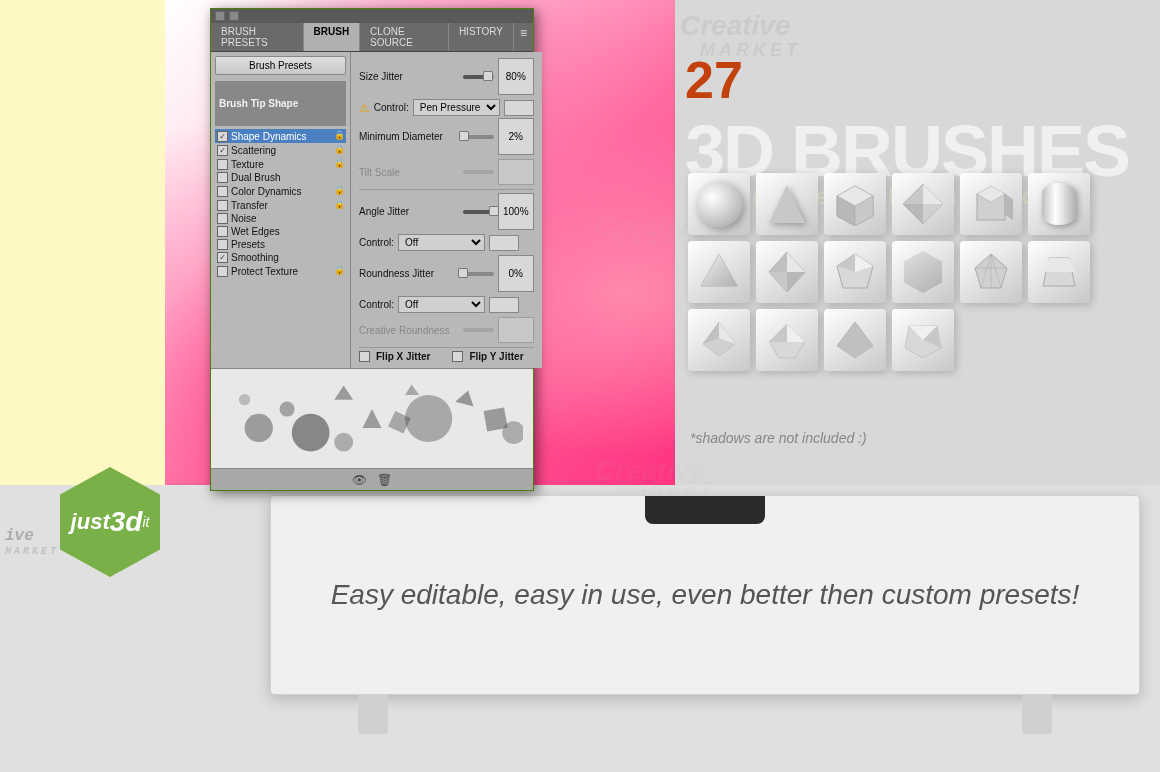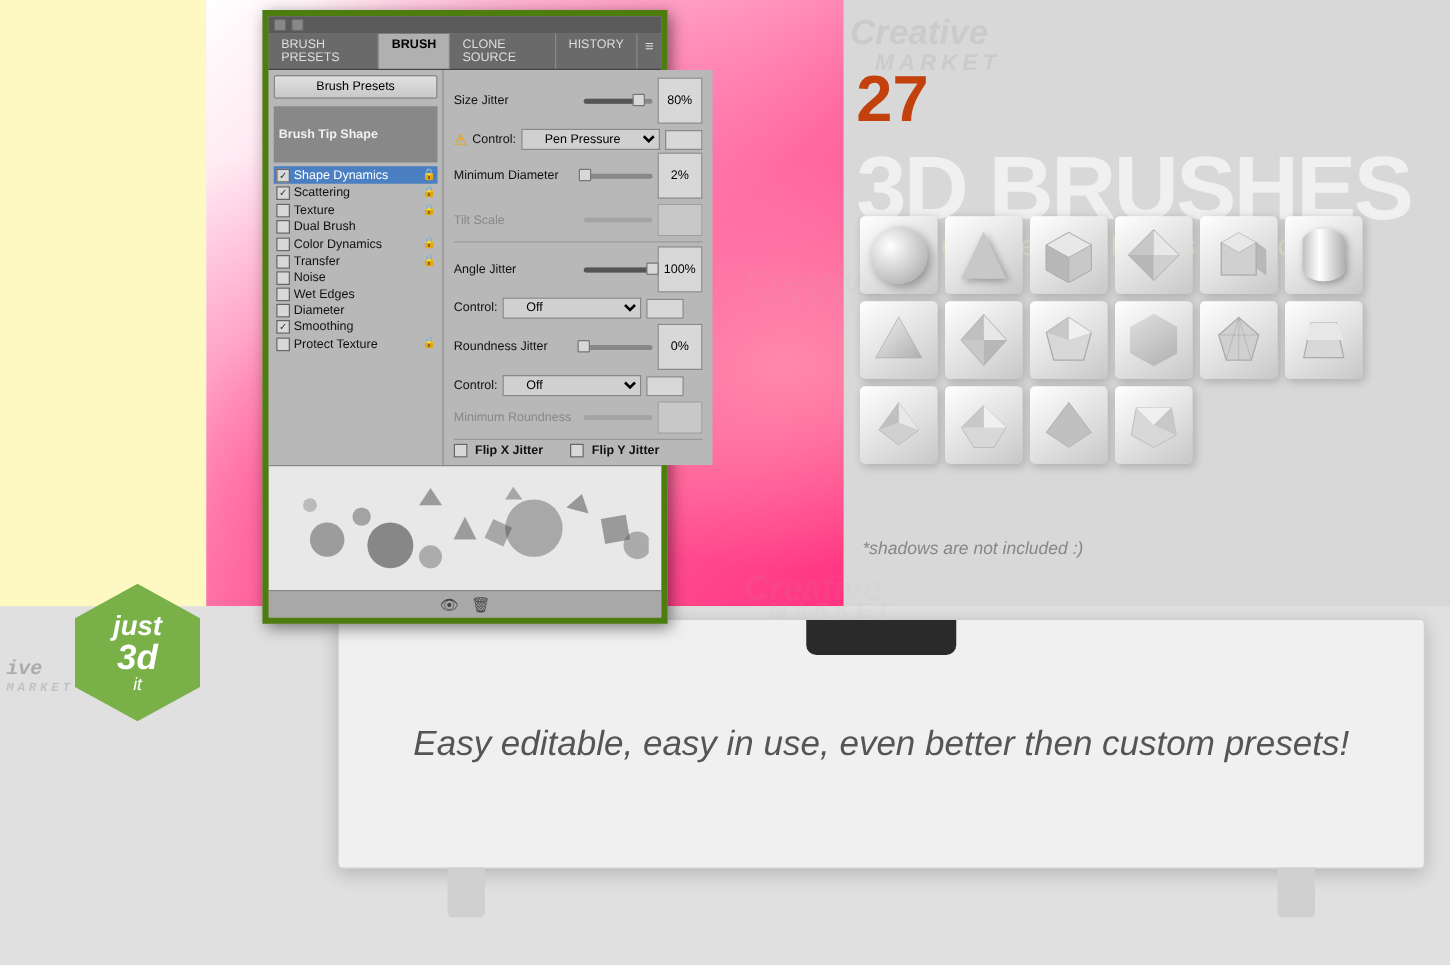--- a/index.html
+++ b/index.html
@@ -163,21 +163,20 @@
       z-index: 10;
     }
     .badge-hex-bg {
       width: 100px;
       height: 110px;
       background: #7ab048;
       clip-path: polygon(50% 0%, 100% 25%, 100% 75%, 50% 100%, 0% 75%, 0% 25%);
       display: flex;
       align-items: center;
       justify-content: center;
-      flex-direction: column;
     }
     .badge-text-just {
       color: white;
       font-size: 22px;
       font-weight: bold;
       font-style: italic;
       line-height: 1;
       text-align: center;
     }
     .badge-text-3d {
@@ -262,21 +261,21 @@
     }
 
     
     .ps-panel {
       position: absolute;
       top: 8px;
       left: 210px;
       width: 324px;
       z-index: 20;
       background: #b0b0b0;
-      border: 5px solid #4d7c0f;
+      border: 1px solid #4d7c0f;
       box-shadow: 3px 3px 12px rgba(0,0,0,0.5);
       font-size: 11px;
       color: #000;
     }
 
     
     .ps-titlebar {
       background: #5a5a5a;
       color: #ddd;
       display: flex;
@@ -464,21 +463,21 @@
       margin-bottom: 4px;
     }
     .ps-dropdown-label {
       font-size: 10px;
       color: #111;
     }
     .ps-dropdown {
       background: #d0d0d0;
       border: 1px solid #888;
       font-size: 10px;
-      padding: 1px 14px;
+      padding: 1px 2px;
       min-width: 80px;
     }
     .ps-small-box {
       background: #d8d8d8;
       border: 1px solid #888;
       width: 30px;
       height: 16px;
     }
     .ps-divider {
       height: 1px;
@@ -753,21 +752,21 @@
         <span class="ps-option-label">Noise</span>
       </div>
 
       <div class="ps-option-row">
         <div class="ps-checkbox empty"></div>
         <span class="ps-option-label">Wet Edges</span>
       </div>
 
       <div class="ps-option-row">
         <div class="ps-checkbox empty"></div>
-        <span class="ps-option-label">Diameter</span>
+        <span class="ps-option-label">Presets</span>
       </div>
 
       <div class="ps-option-row">
         <div class="ps-checkbox checked"></div>
         <span class="ps-option-label">Smoothing</span>
       </div>
 
       <div class="ps-option-row">
         <div class="ps-checkbox empty"></div>
         <span class="ps-option-label">Protect Texture</span>
@@ -849,21 +848,21 @@
       <div class="ps-dropdown-row">
         <span class="ps-dropdown-label">Control:</span>
         <select class="ps-dropdown">
           <option>Off</option>
           <option>Pen Pressure</option>
         </select>
         <div class="ps-small-box"></div>
       </div>
 
       <div class="ps-control-row">
-        <span class="ps-control-label disabled">Minimum Roundness</span>
+        <span class="ps-control-label disabled">Creative Roundness</span>
         <div class="ps-slider-track" style="flex:1;opacity:0.4">
           <div class="ps-slider-fill" style="width:0%"></div>
         </div>
         <div class="ps-percent-box" style="opacity:0.5"></div>
       </div>
 
       <div class="ps-divider"></div>
 
       <div class="ps-checkbox-row">
         <div class="ps-checkbox empty"></div>

